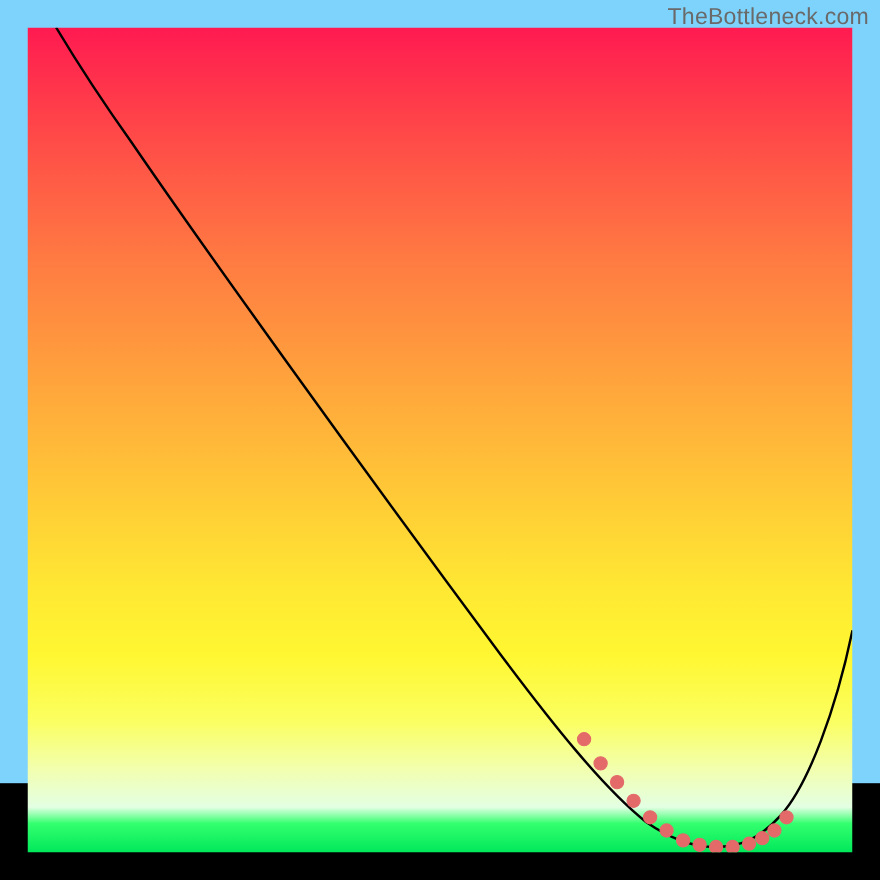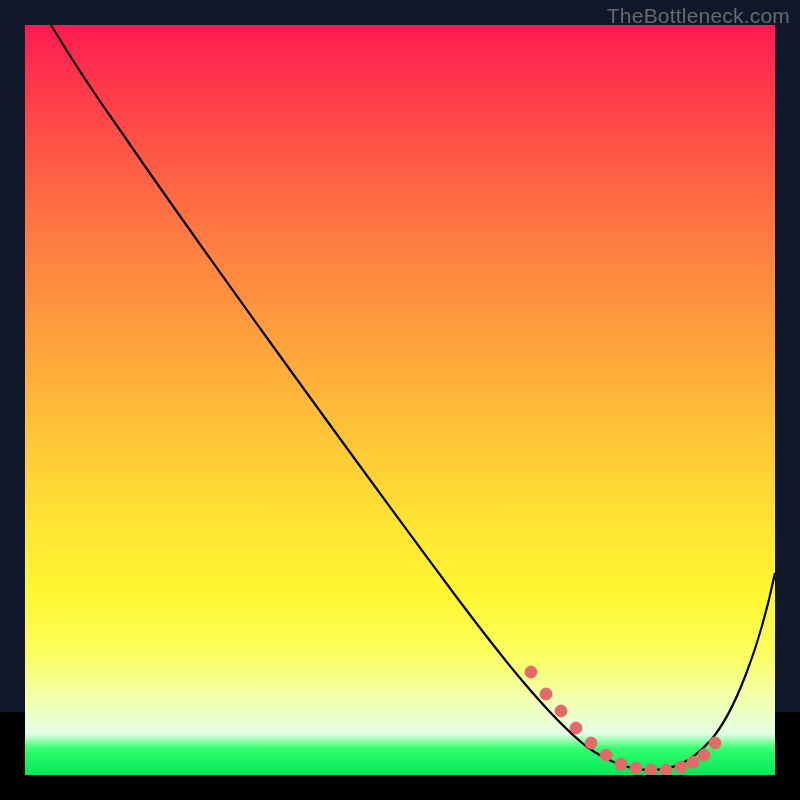--- a/index.html
+++ b/index.html
@@ -8,21 +8,21 @@
     width: 800px;
     height: 800px;
     background: #000;
     overflow: hidden;
     font-family: Arial, Helvetica, sans-serif;
   }
   .stage {
     position: relative;
     width: 800px;
     height: 712px;
-    background: #0f172a;
+    background: #7dd3fc;
   }
   .plot {
     position: absolute;
     left: 25px;
     top: 25px;
     width: 750px;
     height: 750px;
     overflow: hidden;
   }
   .gradient {

